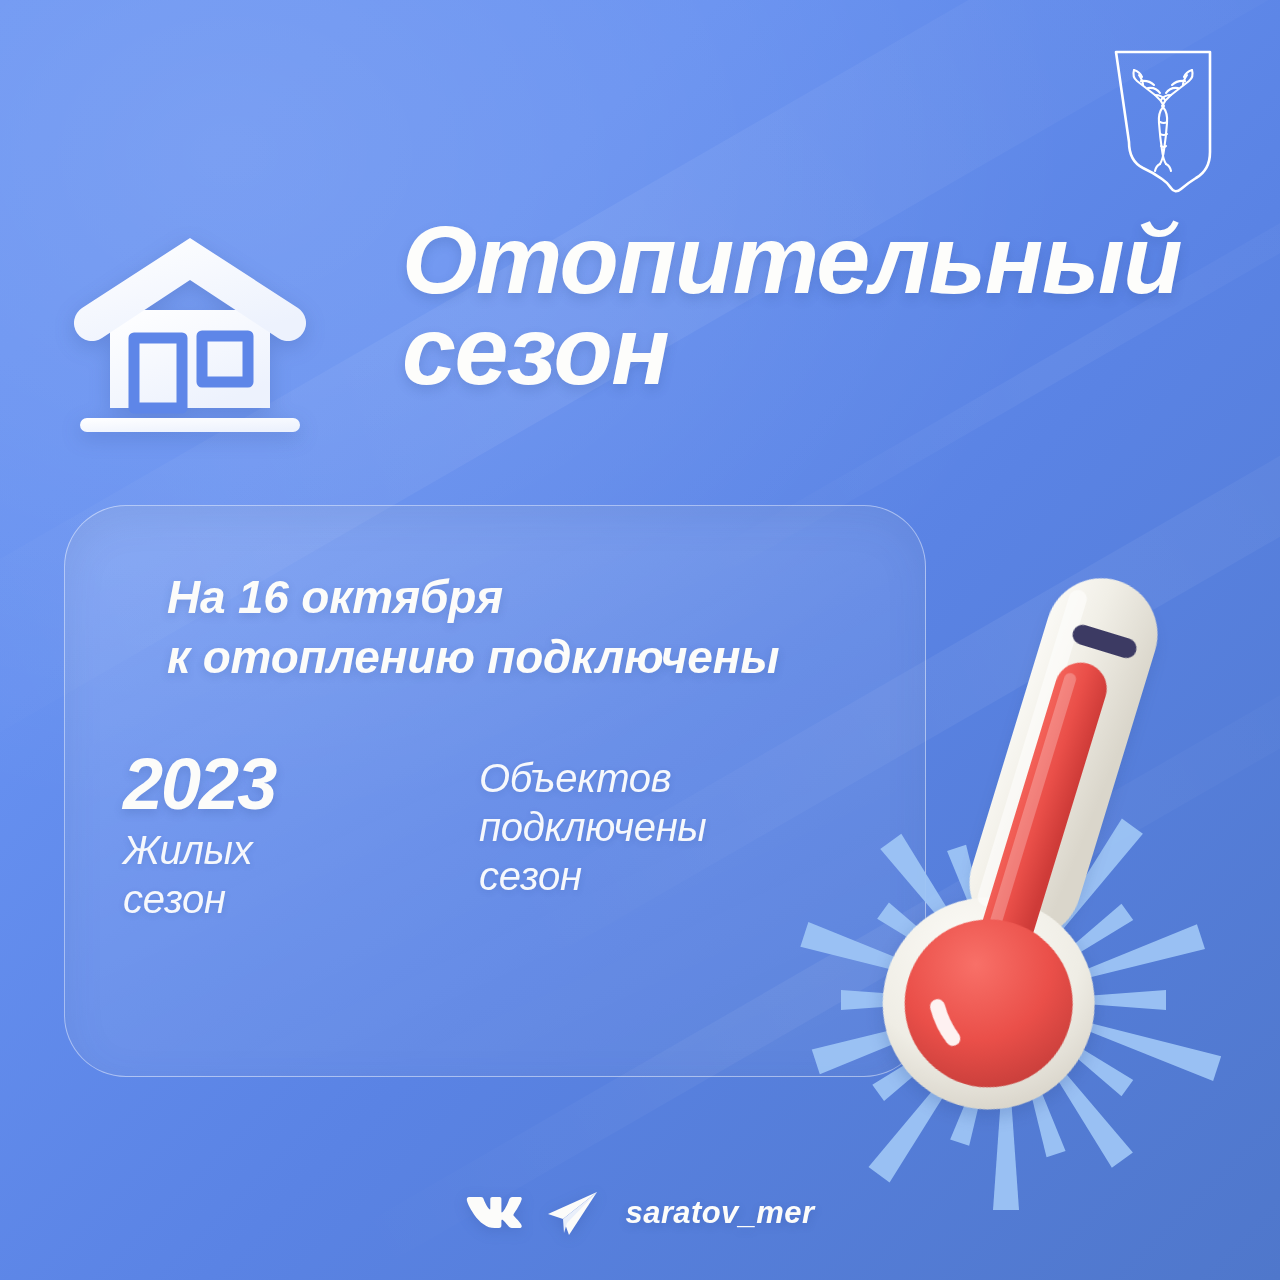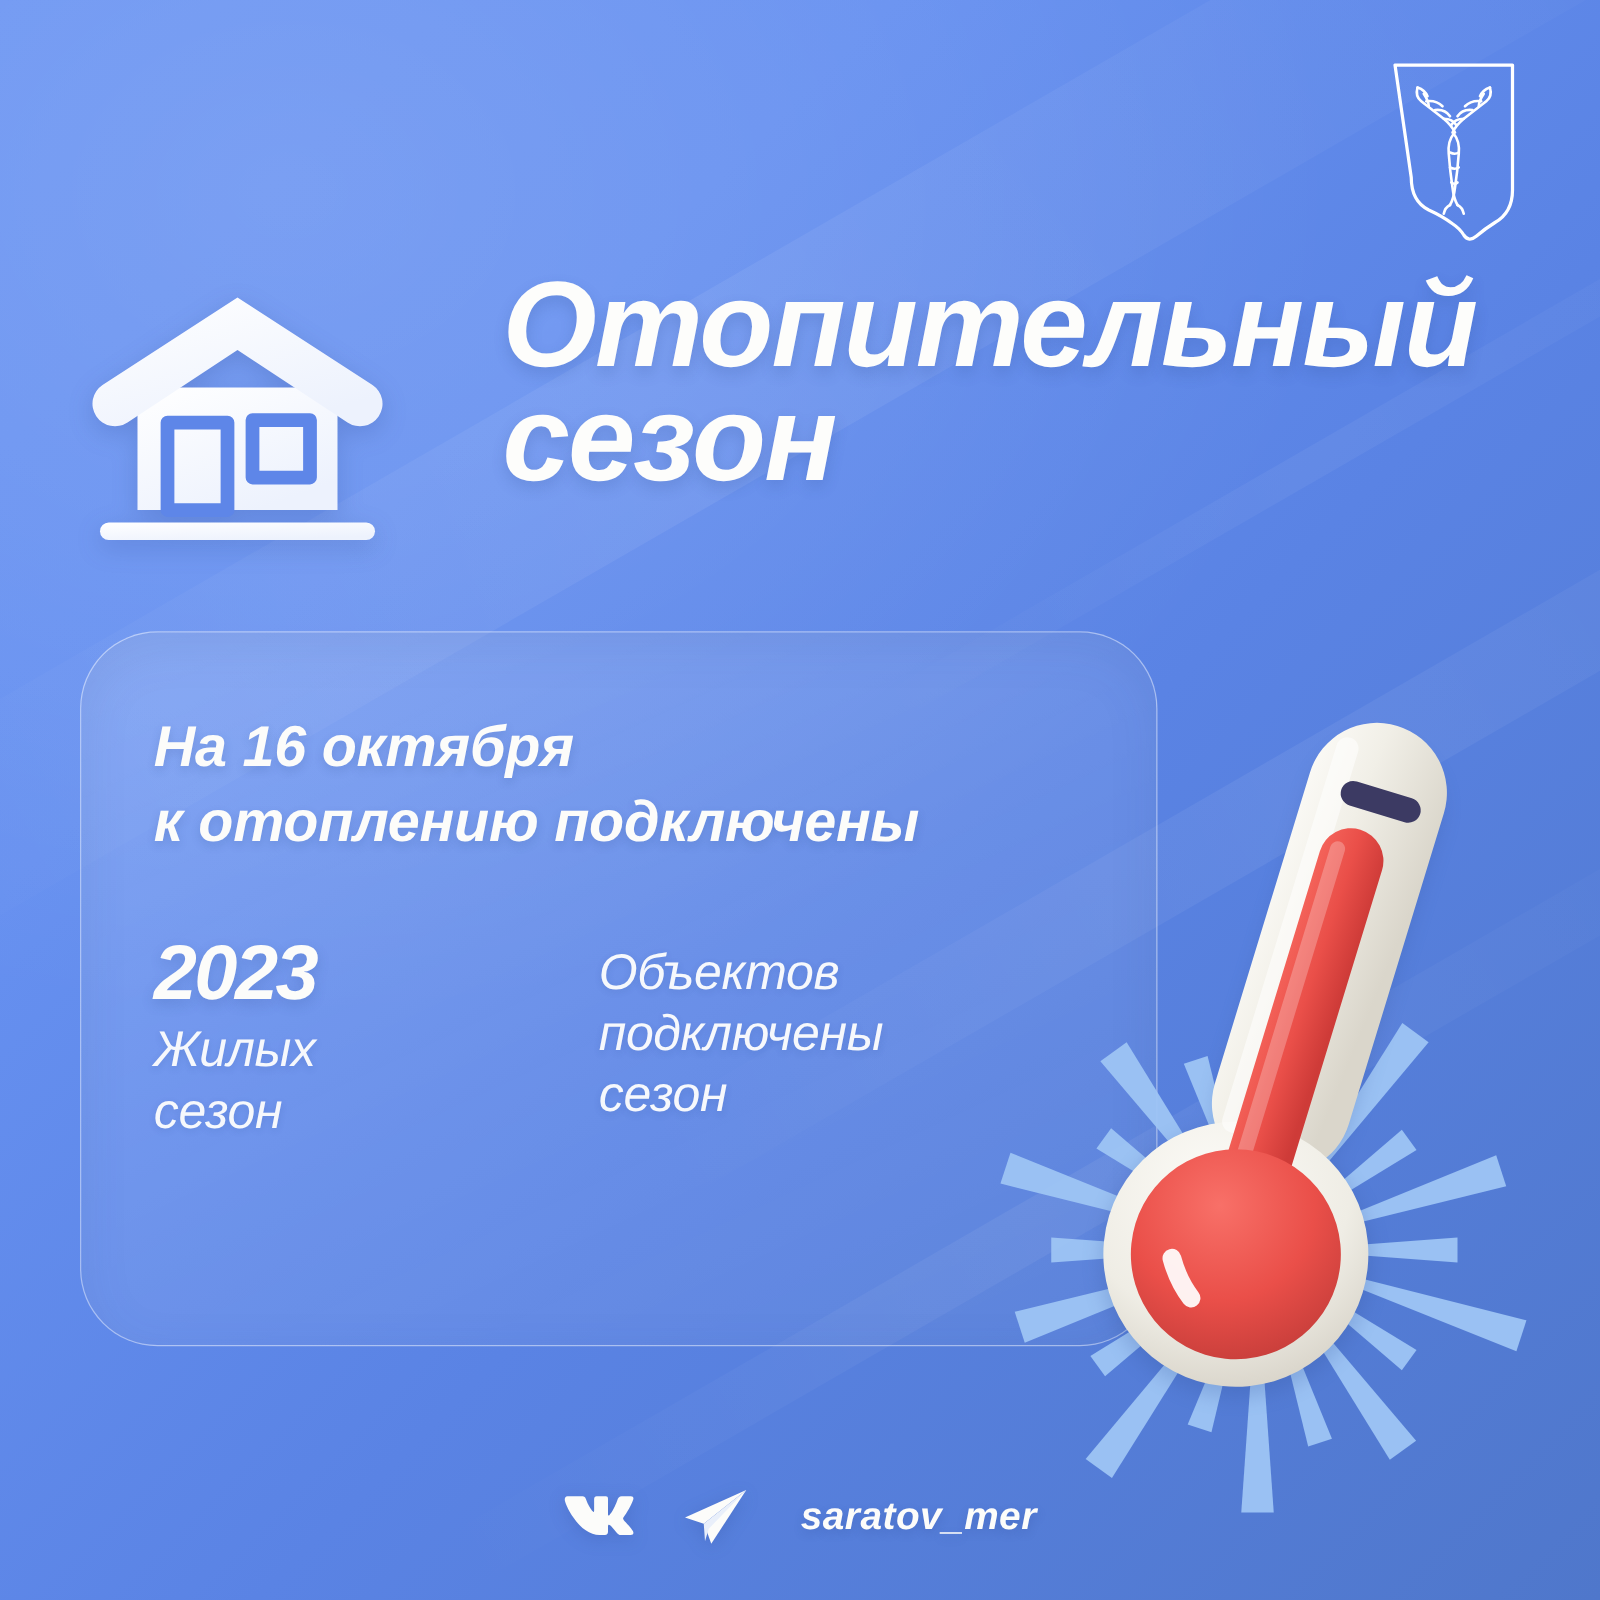--- a/index.html
+++ b/index.html
@@ -64,47 +64,47 @@
     border:1.6px solid rgba(255,255,255,.42);
     box-shadow:0 10px 40px rgba(40,70,140,.10) inset;
   }
   #card-headline {
     position:absolute; left:58px; top:62px; width:780px;
     color:#FCFCFA;
     font-size:46px; font-weight:bold; line-height:1.30;
     letter-spacing:-.2px;
     text-shadow:0 3px 8px rgba(40,70,140,.18);
   }
-  #card-headline span { display:block; }
+  #card-headline span { display:block;margin-left:44px; }
 
   #stats { position:absolute; left:58px; top:242px; display:flex; gap:56px; }
   .stat { display:block; }
   .stat.s-homes  { width:300px; }
   .stat.s-social { width:330px; }
   .stat-value {
     color:#FCFCFA;
-    font-size:62px; font-weight:bold; line-height:1;
+    font-size:72px; font-weight:bold; line-height:1;
     letter-spacing:-2px;
     text-shadow:0 4px 10px rgba(40,70,140,.20);
   }
   .stat-label {
     margin-top:6px;
     color:#F6F8FC;
     font-size:40px; font-weight:normal; line-height:1.22;
     letter-spacing:-.3px;
     text-shadow:0 2px 6px rgba(40,70,140,.16);
   }
 
   
   #thermo { position:absolute; left:760px; top:500px; width:520px; height:720px; }
 
   
   #footer {
     position:absolute; left:0; top:1190px; width:1280px;
-    display:flex; align-items:center; justify-content:center; gap:32px;
+    display:flex; align-items:center; justify-content:center; gap:17px;
   }
   #vk-icon, #tg-icon { display:block; filter:drop-shadow(0 3px 7px rgba(40,70,140,.22)); }
   #handle {
     margin-left:10px;
     color:#FCFCFA;
     font-size:31px; font-weight:bold; letter-spacing:.4px;
     text-shadow:0 3px 8px rgba(40,70,140,.22);
   }
 </style>
 </head>

